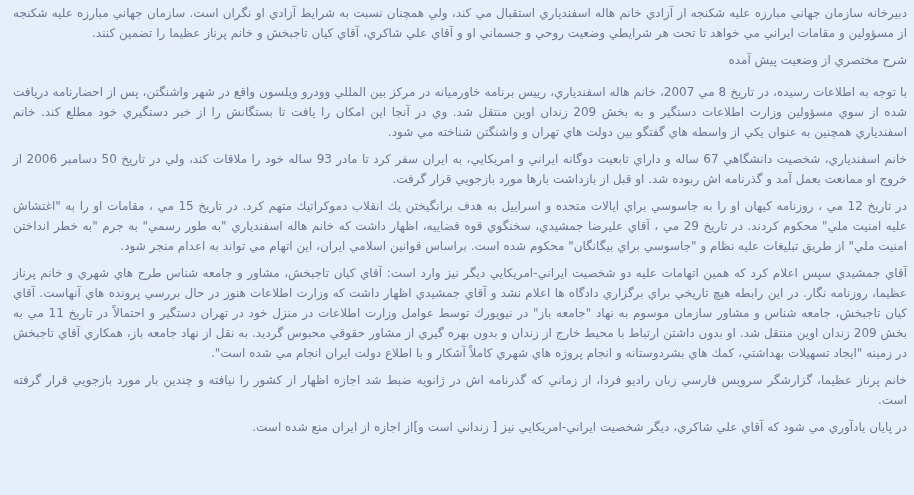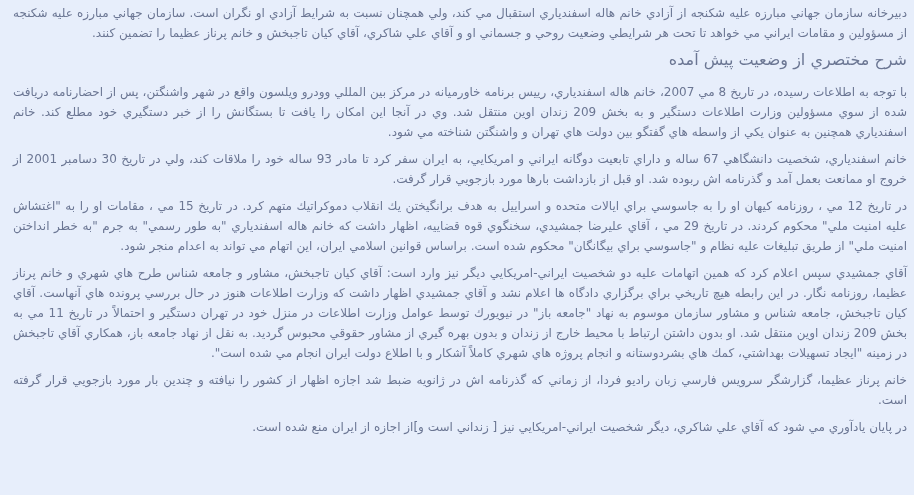--- a/index.html
+++ b/index.html
@@ -29,35 +29,35 @@
       margin: 0 0 7px 4px;
       text-align: justify;
     }
     .para:last-child {
       margin-bottom: 0;
     }
     .section-heading {
       margin: 0 0 12px 0;
       text-align: right;
       font-weight: normal;
-      font-size: 16px;
+      font-size: 12px;
       line-height: 20px;
     }
   </style>
 </head>
 <body>
 
 <div class="page">
   <p class="para">دبيرخانه سازمان جهاني مبارزه عليه شكنجه از آزادي خانم هاله اسفندياري استقبال مي كند، ولي همچنان نسبت به شرايط آزادي او نگران است. سازمان جهاني مبارزه عليه شكنجه از مسؤولين و مقامات ايراني مي خواهد تا تحت هر شرايطي وضعيت روحي و جسماني او و آقاي علي شاكري، آقاي كيان تاجبخش و خانم پرناز عظيما را تضمين كنند.</p>
 
   <p class="section-heading">شرح مختصري از وضعيت پيش آمده</p>
 
   <p class="para">با توجه به اطلاعات رسيده، در تاريخ 8 مي 2007، خانم هاله اسفندياري، رييس برنامه خاورميانه در مركز بين المللي وودرو ويلسون واقع در شهر واشنگتن، پس از احضارنامه دريافت شده از سوي مسؤولين وزارت اطلاعات دستگير و به بخش 209 زندان اوين منتقل شد. وي در آنجا اين امكان را يافت تا بستگانش را از خبر دستگيري خود مطلع كند. خانم اسفندياري همچنين به عنوان يكي از واسطه هاي گفتگو بين دولت هاي تهران و واشنگتن شناخته مي شود.</p>
 
-  <p class="para">خانم اسفندياري، شخصيت دانشگاهي 67 ساله و داراي تابعيت دوگانه ايراني و امريكايي، به ايران سفر كرد تا مادر 93 ساله خود را ملاقات كند، ولي در تاريخ 30 دسامبر 2001 از خروج او ممانعت بعمل آمد و گذرنامه اش ربوده شد. او قبل از بازداشت بارها مورد بازجويي قرار گرفت.</p>
+  <p class="para">خانم اسفندياري، شخصيت دانشگاهي 67 ساله و داراي تابعيت دوگانه ايراني و امريكايي، به ايران سفر كرد تا مادر 93 ساله خود را ملاقات كند، ولي در تاريخ 50 دسامبر 2006 از خروج او ممانعت بعمل آمد و گذرنامه اش ربوده شد. او قبل از بازداشت بارها مورد بازجويي قرار گرفت.</p>
 
   <p class="para">در تاريخ 12 مي ، روزنامه كيهان او را به جاسوسي براي ايالات متحده و اسراييل به هدف برانگيختن يك انقلاب دموكراتيك متهم كرد. در تاريخ 15 مي ، مقامات او را به "اغتشاش عليه امنيت ملي" محكوم كردند. در تاريخ 29 مي ، آقاي عليرضا جمشيدي، سخنگوي قوه قضاييه، اظهار داشت كه خانم هاله اسفندياري "به طور رسمي" به جرم "به خطر انداختن امنيت ملي" از طريق تبليغات عليه نظام و "جاسوسي براي بيگانگان" محكوم شده است. براساس قوانين اسلامي ايران، اين اتهام مي تواند به اعدام منجر شود.</p>
 
   <p class="para">آقاي جمشيدي سپس اعلام كرد كه همين اتهامات عليه دو شخصيت ايراني-امريكايي ديگر نيز وارد است: آقاي كيان تاجبخش، مشاور و جامعه شناس طرح هاي شهري و خانم پرناز عظيما، روزنامه نگار. در اين رابطه هيچ تاريخي براي برگزاري دادگاه ها اعلام نشد و آقاي جمشيدي اظهار داشت كه وزارت اطلاعات هنوز در حال بررسي پرونده هاي آنهاست. آقاي كيان تاجبخش، جامعه شناس و مشاور سازمان موسوم به نهاد "جامعه باز" در نيويورك توسط عوامل وزارت اطلاعات در منزل خود در تهران دستگير و احتمالاً در تاريخ 11 مي به بخش 209 زندان اوين منتقل شد. او بدون داشتن ارتباط با محيط خارج از زندان و بدون بهره گيري از مشاور حقوقي محبوس گرديد. به نقل از نهاد جامعه باز، همكاري آقاي تاجبخش در زمينه "ايجاد تسهيلات بهداشتي، كمك هاي بشردوستانه و انجام پروژه هاي شهري كاملاً آشكار و با اطلاع دولت ايران انجام مي شده است".</p>
 
   <p class="para">خانم پرناز عظيما، گزارشگر سرويس فارسي زبان راديو فردا، از زماني كه گذرنامه اش در ژانويه ضبط شد اجازه اظهار از كشور را نيافته و چندين بار مورد بازجويي قرار گرفته است.</p>
 
   <p class="para">در پايان يادآوري مي شود كه آقاي علي شاكري، ديگر شخصيت ايراني-امريكايي نيز [ زنداني است و]از اجازه از ايران منع شده است.</p>
 </div>
 

